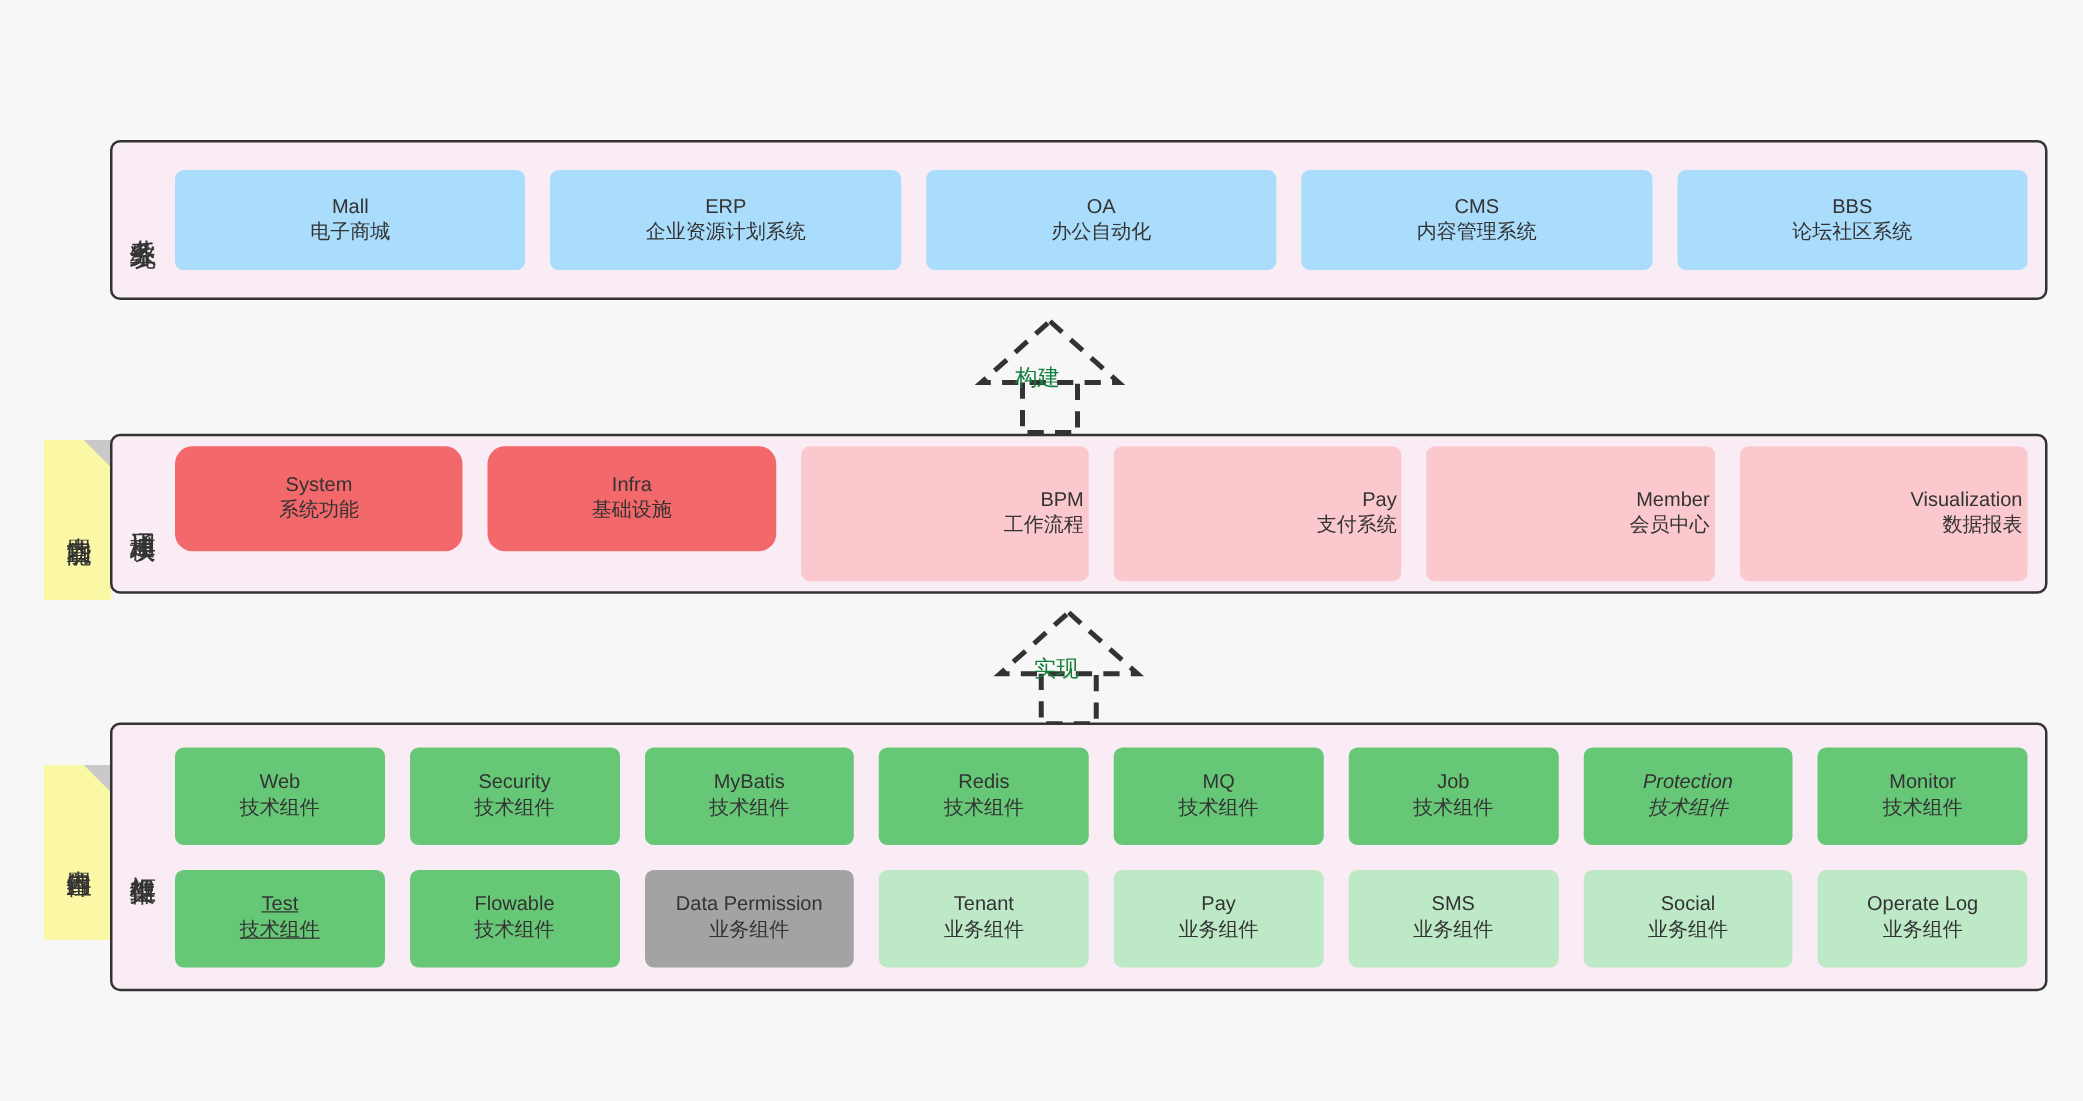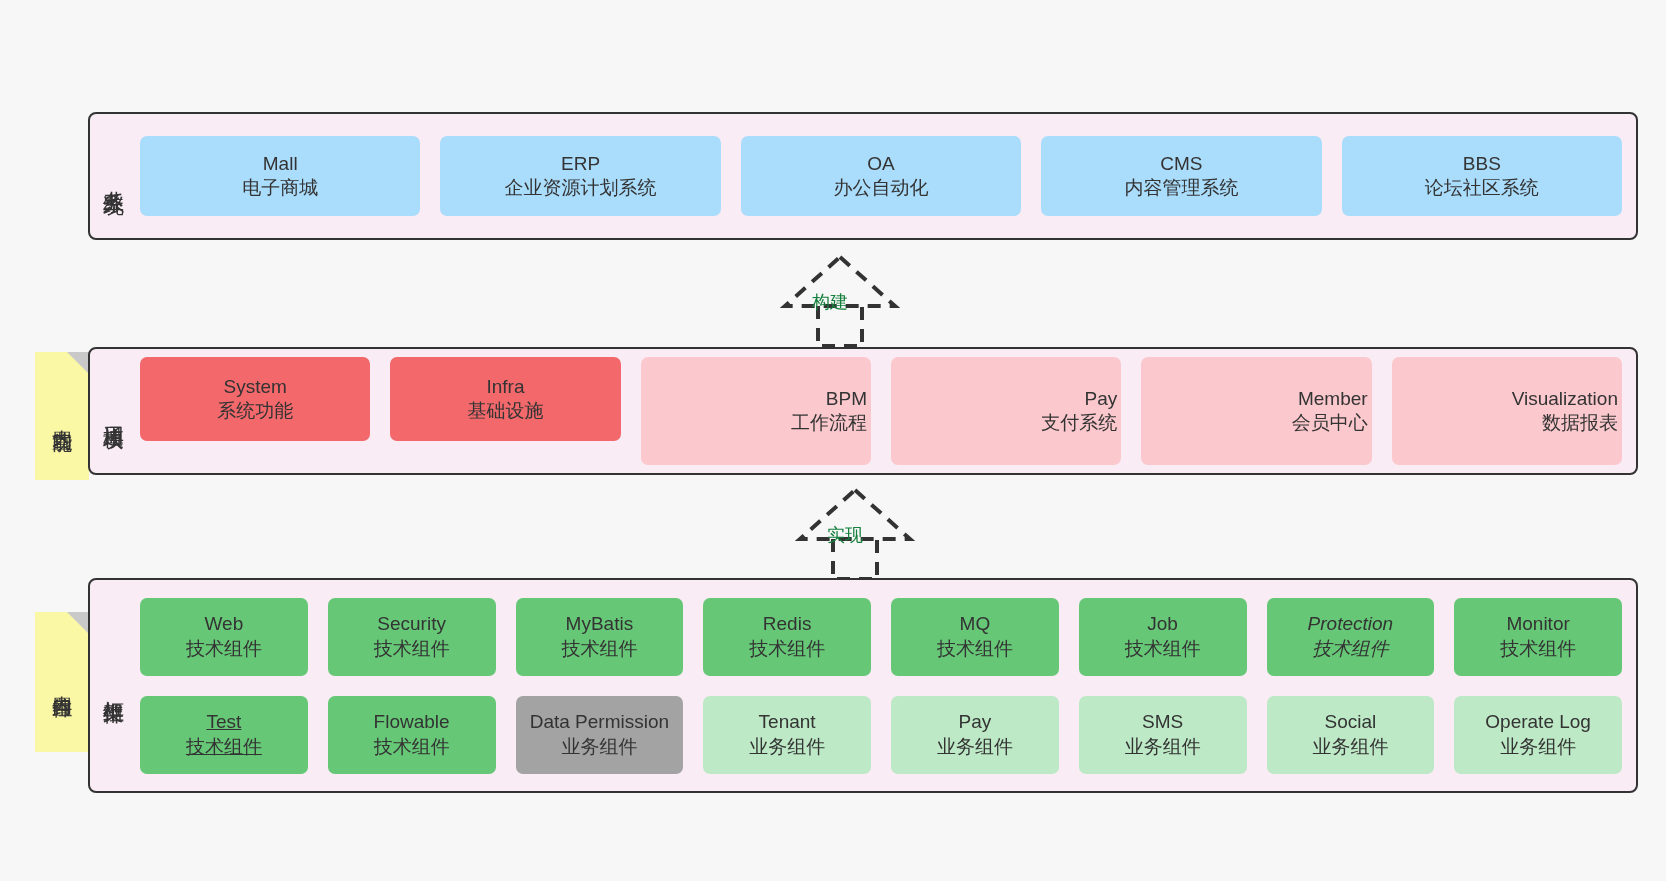--- a/index.html
+++ b/index.html
@@ -67,32 +67,32 @@
 
   
   .card {
     flex: 1 1 0;
     border-radius: 7px;
     display: flex;
     flex-direction: column;
     align-items: center;
     justify-content: center;
     text-align: center;
-    font-size: 19px;
+    font-size: 16px;
     line-height: 1.28;
     color: #333333;
     box-sizing: border-box;
     padding: 6px 4px;
     user-select: none;
   }
   .card .en { display: block; }
   .card .cn { display: block; }
 
   .card.biz       { background: #aadcfb; height: 80px; }
-  .card.mod-core  { background: #f2686b; height: 84px; }
+  .card.mod-core  { background: #f2686b; height: 84px; border-radius: 14px; }
   .card.mod-ext   { background: #fbc8cd; height: 108px; align-items: flex-end; }
   .card.tech      { background: #66c877; height: 78px; }
   .card.bizcomp   { background: #bde9c6; height: 78px; }
 
   
   #layer-business  { left: 88px;  top: 112px; width: 1550px; height: 128px; }
   #layer-modules   { left: 88px;  top: 347px; width: 1550px; height: 128px; }
   #layer-framework { left: 88px;  top: 578px; width: 1550px; height: 215px; }
 
   

